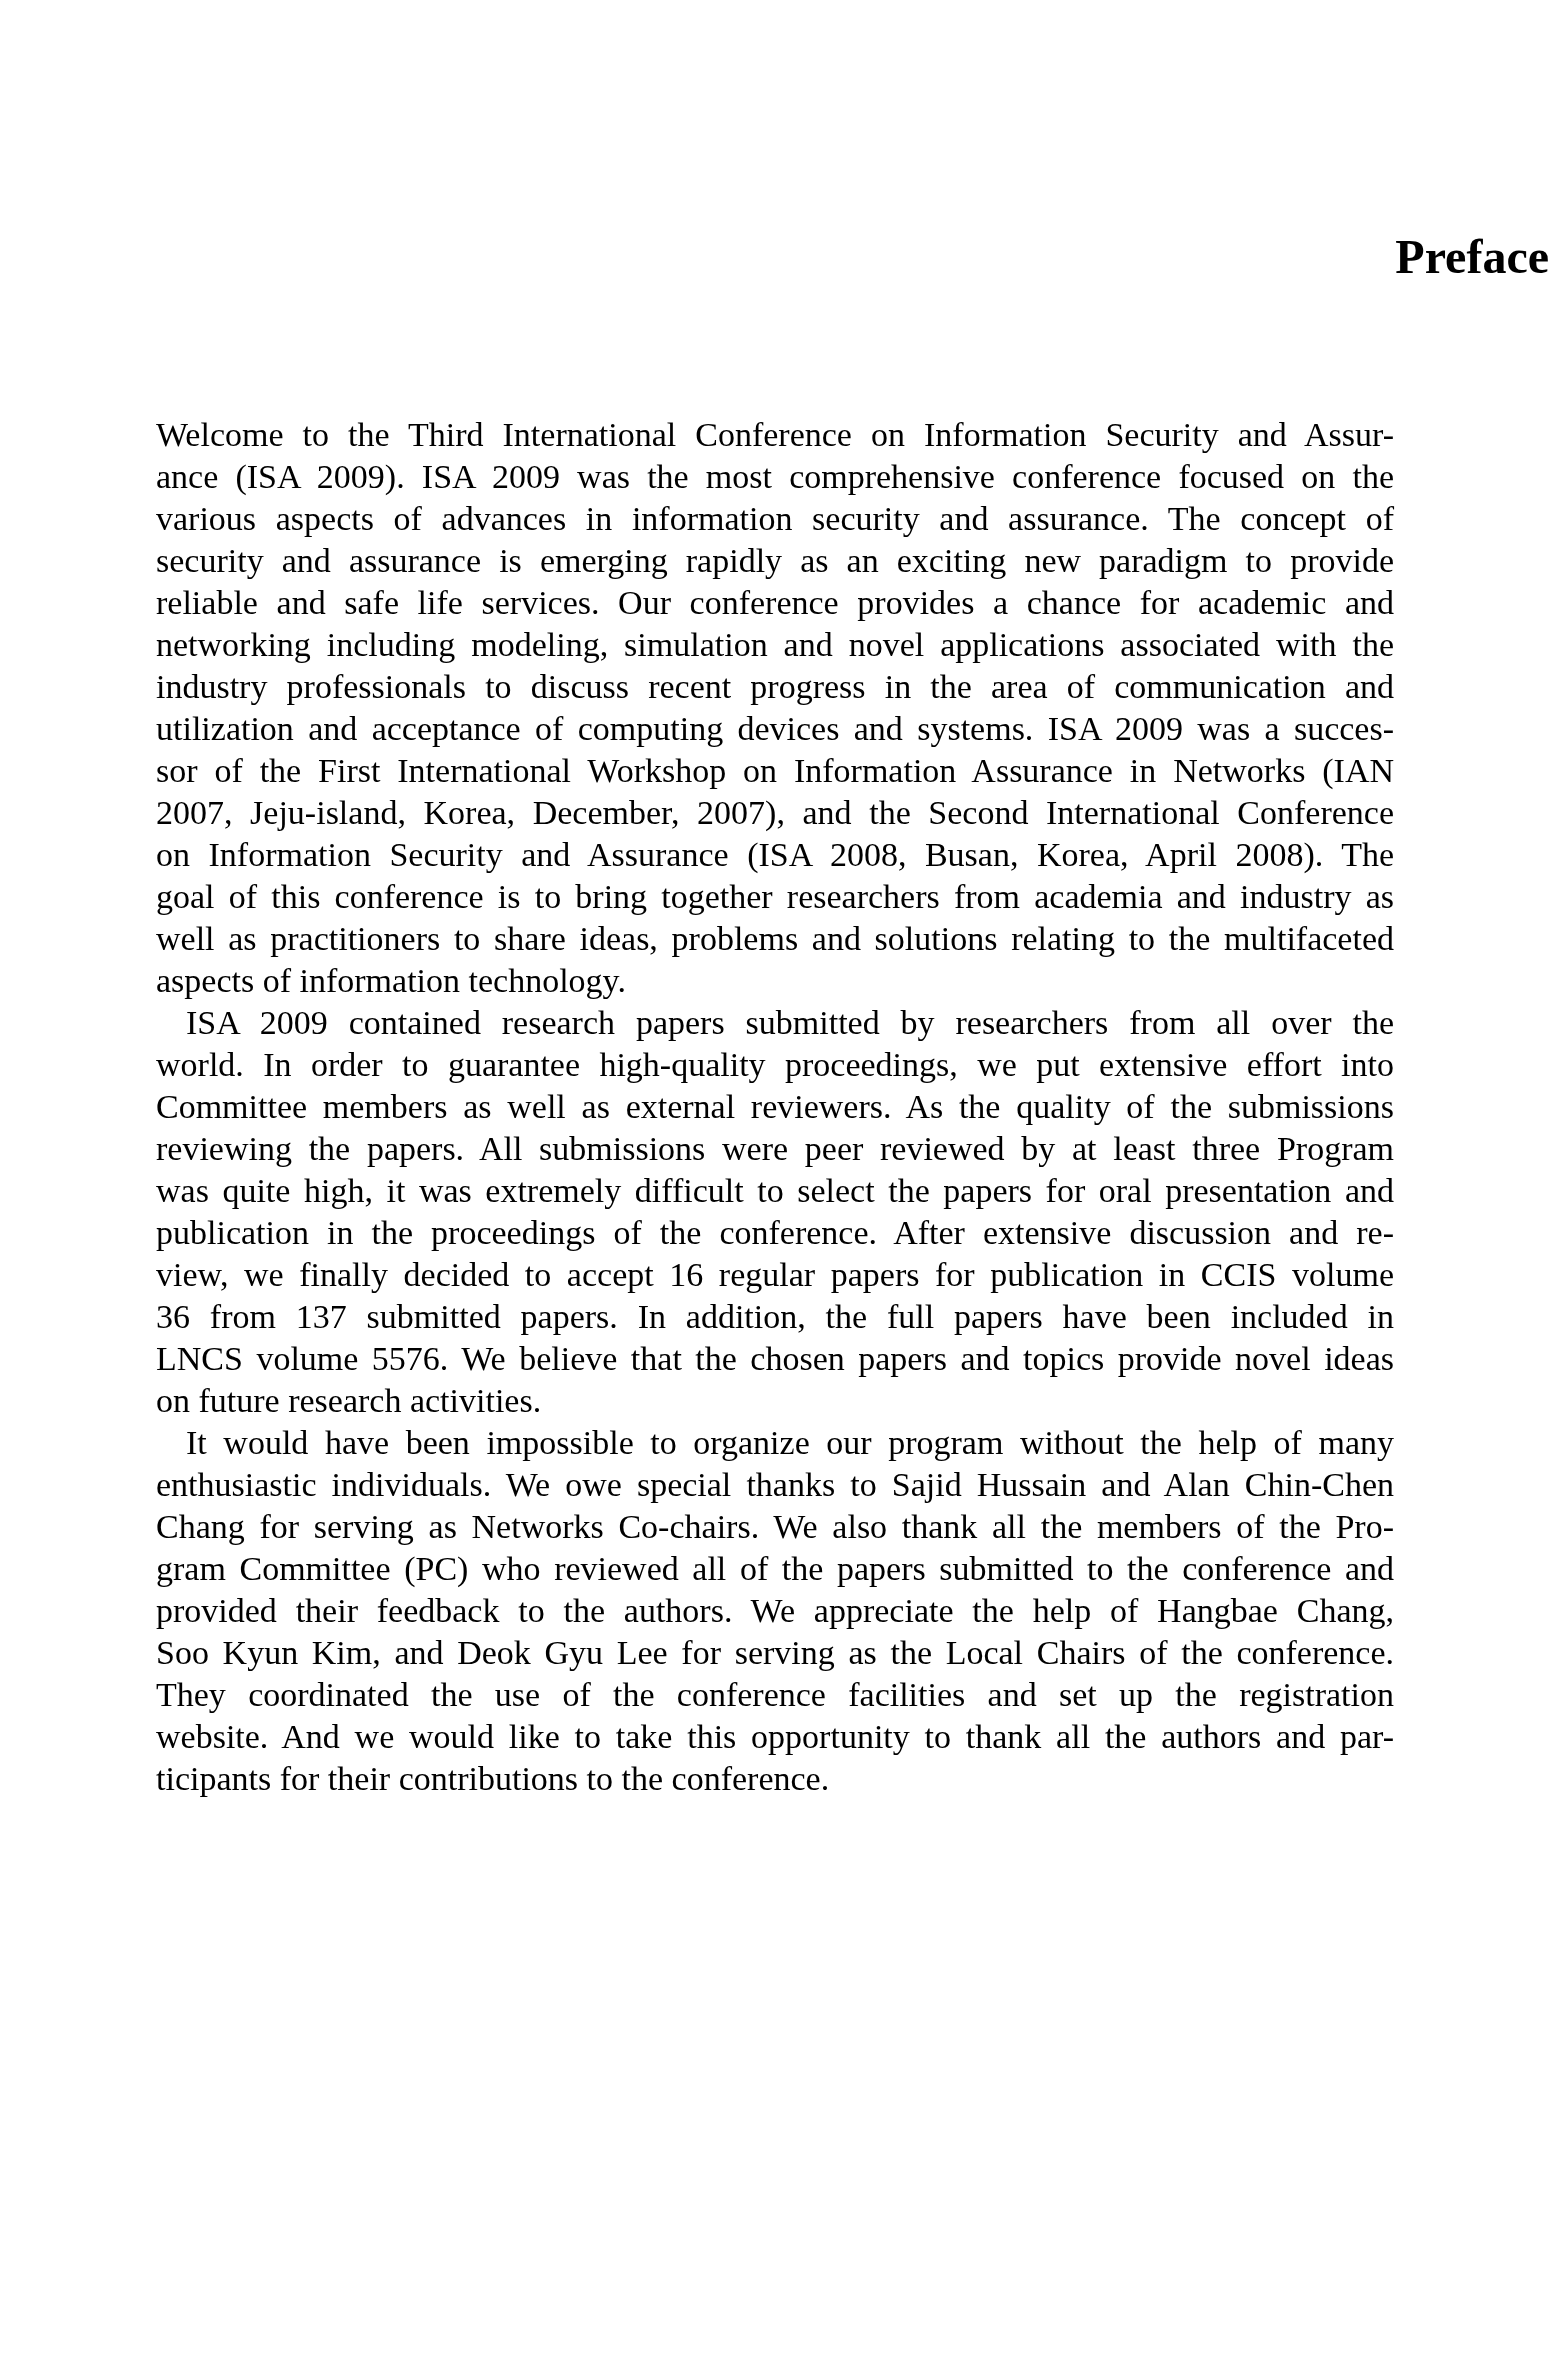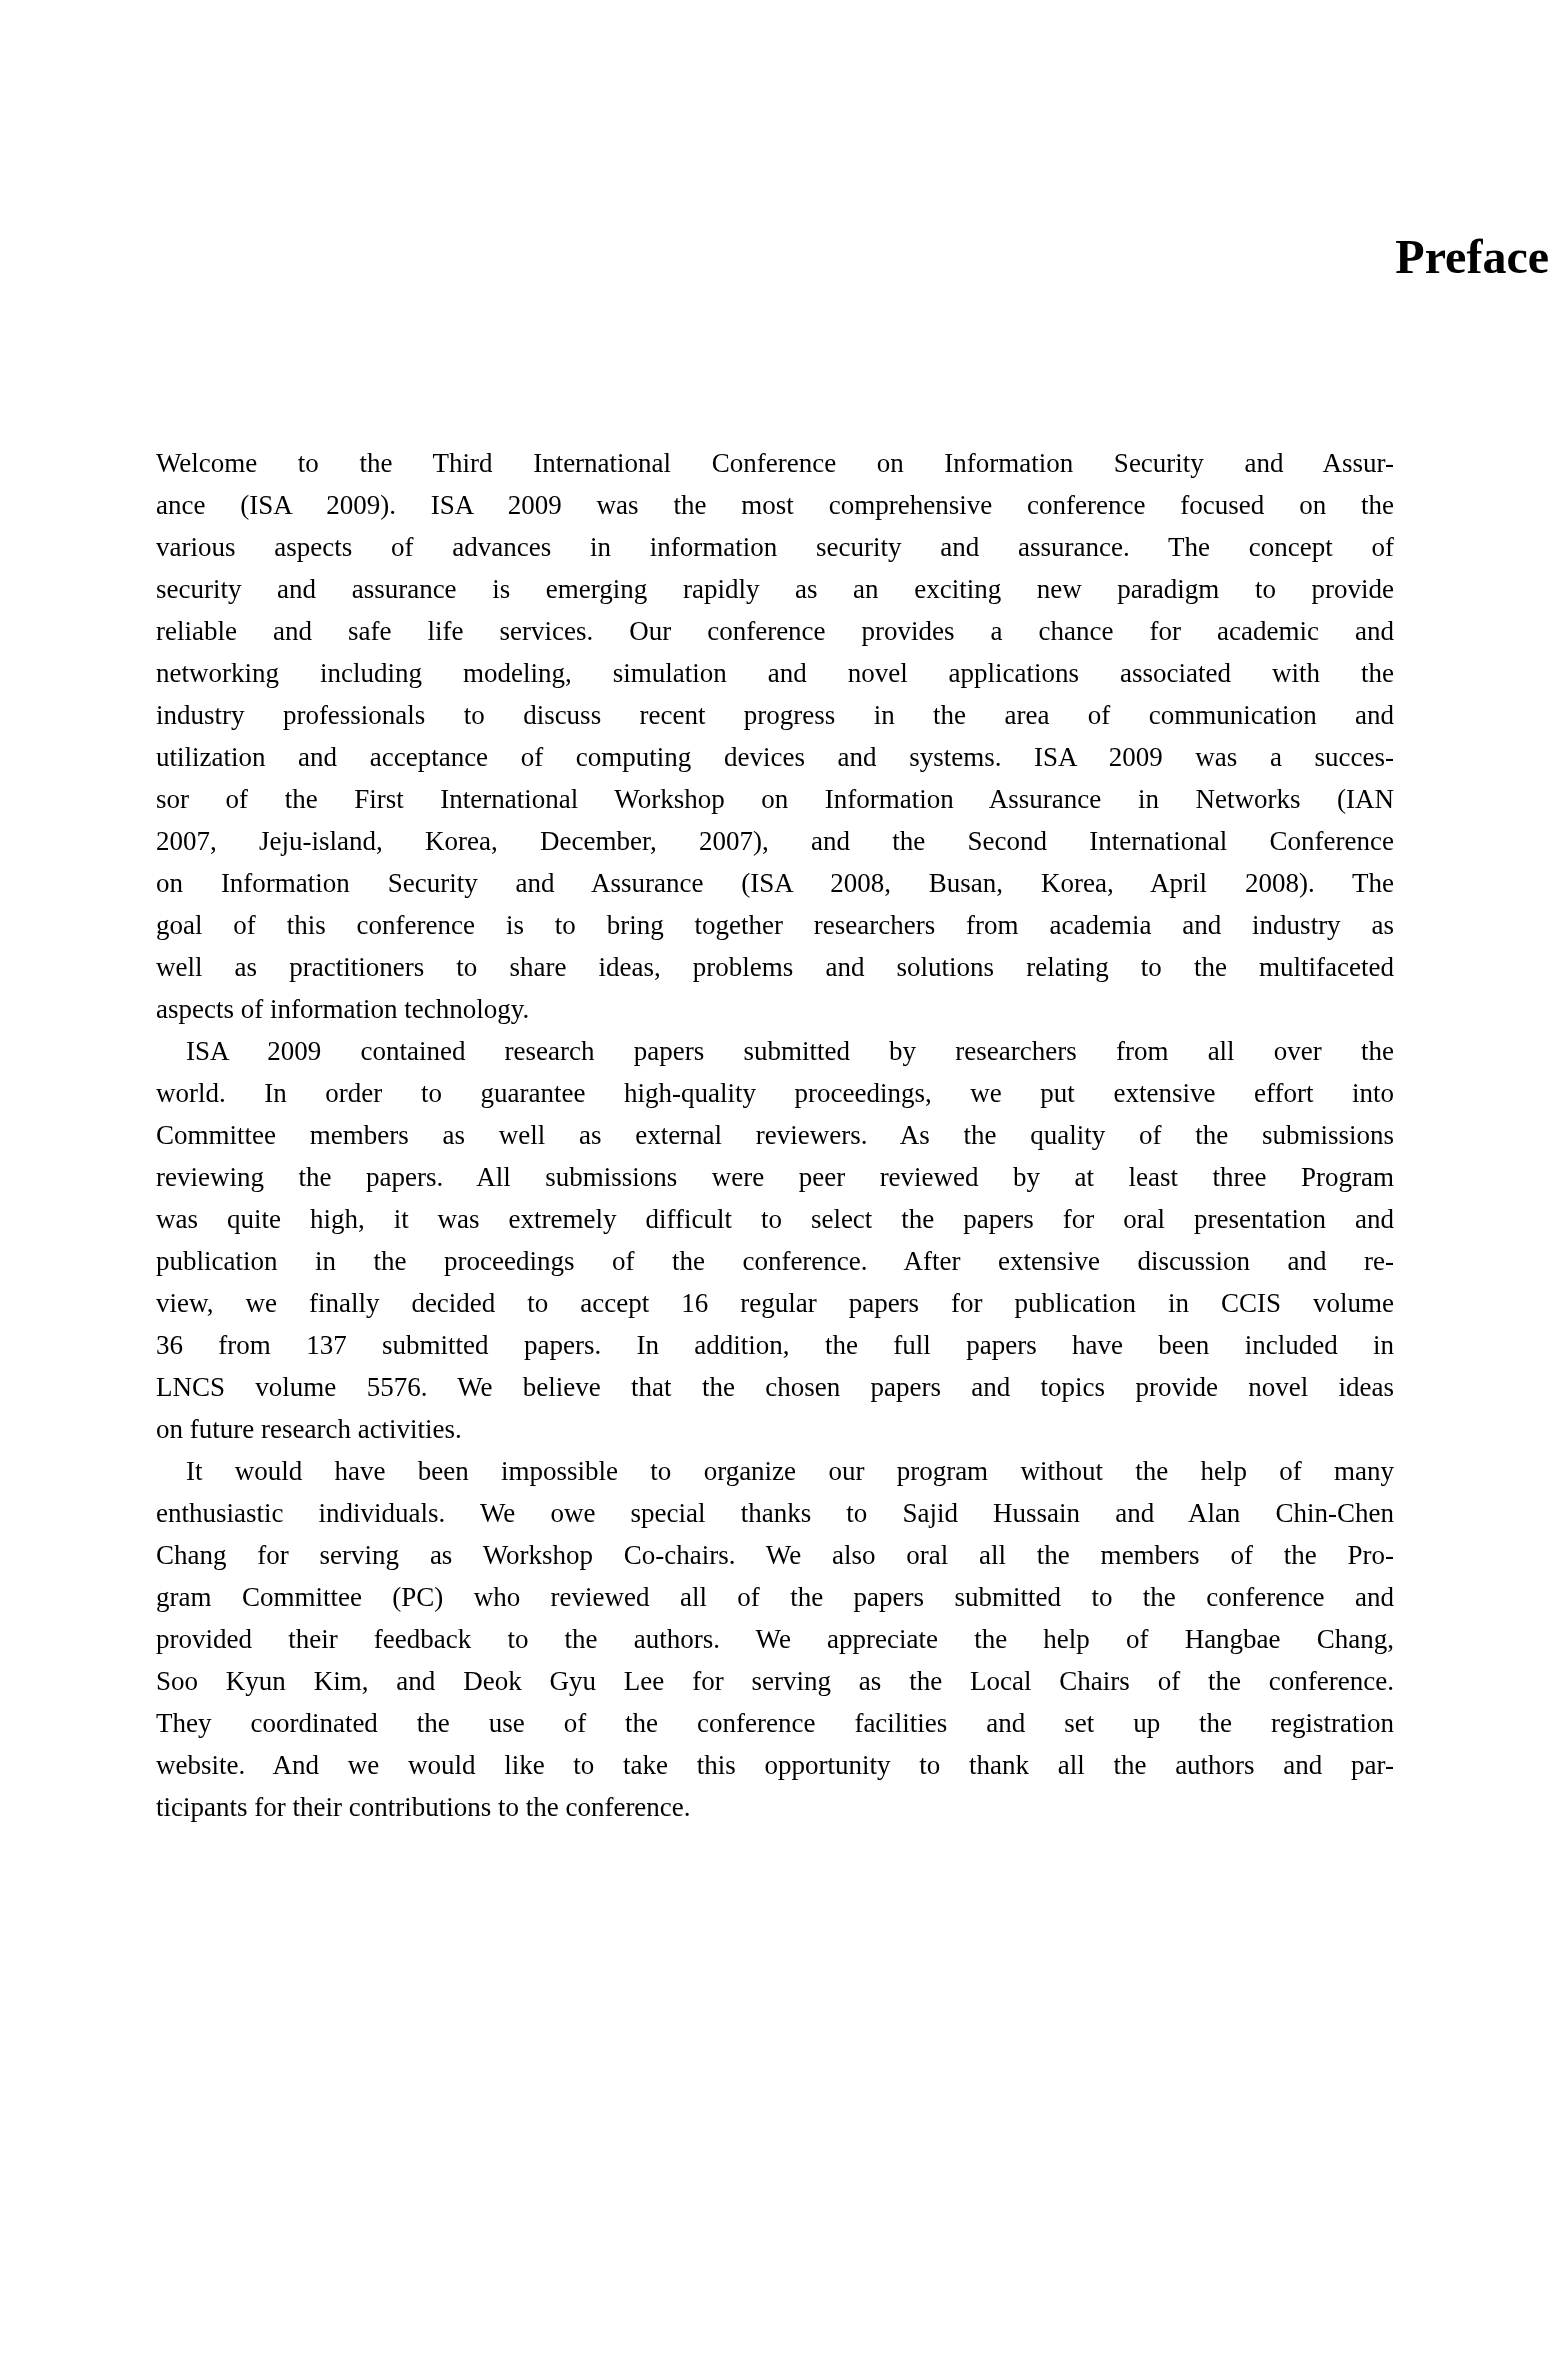--- a/index.html
+++ b/index.html
@@ -21,24 +21,24 @@
       left: 0;
       width: 1549px;
       text-align: right;
       font-weight: bold;
       font-size: 48px;
       line-height: 55px;
       letter-spacing: 0px;
     }
     .body-text {
       position: absolute;
-      top: 442px;
+      top: 414px;
       left: 156px;
       width: 1238px;
-      font-size: 27px;
+      font-size: 34px;
       line-height: 42px;
     }
     .line {
       display: block;
       white-space: nowrap;
       text-align: justify;
       text-align-last: justify;
       height: 42px;
       overflow: visible;
     }
@@ -80,21 +80,21 @@
     <span class="line">was quite high, it was extremely difficult to select the papers for oral presentation and</span>
     <span class="line">publication in the proceedings of the conference. After extensive discussion and re-</span>
     <span class="line">view, we finally decided to accept 16 regular papers for publication in CCIS volume</span>
     <span class="line">36 from 137 submitted papers. In addition, the full papers have been included in</span>
     <span class="line">LNCS volume 5576. We believe that the chosen papers and topics provide novel ideas</span>
     <span class="line last">on future research activities.</span>
   </div>
   <div class="paragraph">
     <span class="line indent">It would have been impossible to organize our program without the help of many</span>
     <span class="line">enthusiastic individuals. We owe special thanks to Sajid Hussain and Alan Chin-Chen</span>
-    <span class="line">Chang for serving as Workshop Co-chairs. We also oral all the members of the Pro-</span>
+    <span class="line">Chang for serving as Networks Co-chairs. We also thank all the members of the Pro-</span>
     <span class="line">gram Committee (PC) who reviewed all of the papers submitted to the conference and</span>
     <span class="line">provided their feedback to the authors. We appreciate the help of Hangbae Chang,</span>
     <span class="line">Soo Kyun Kim, and Deok Gyu Lee for serving as the Local Chairs of the conference.</span>
     <span class="line">They coordinated the use of the conference facilities and set up the registration</span>
     <span class="line">website. And we would like to take this opportunity to thank all the authors and par-</span>
     <span class="line last">ticipants for their contributions to the conference.</span>
   </div>
 </div>
 
 

